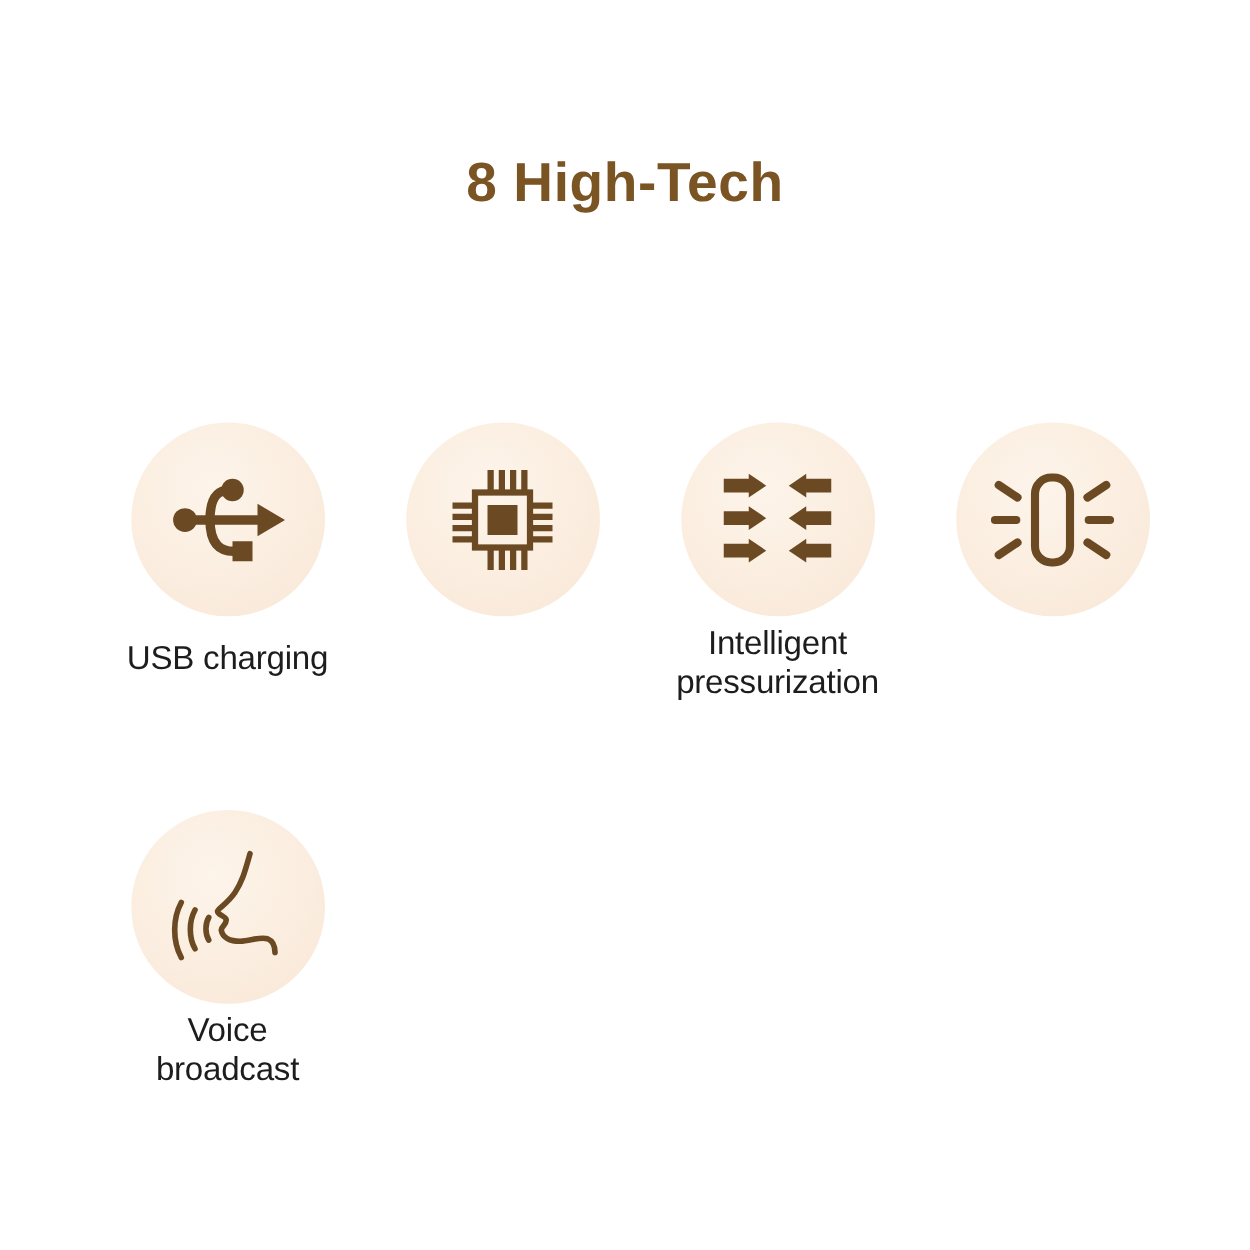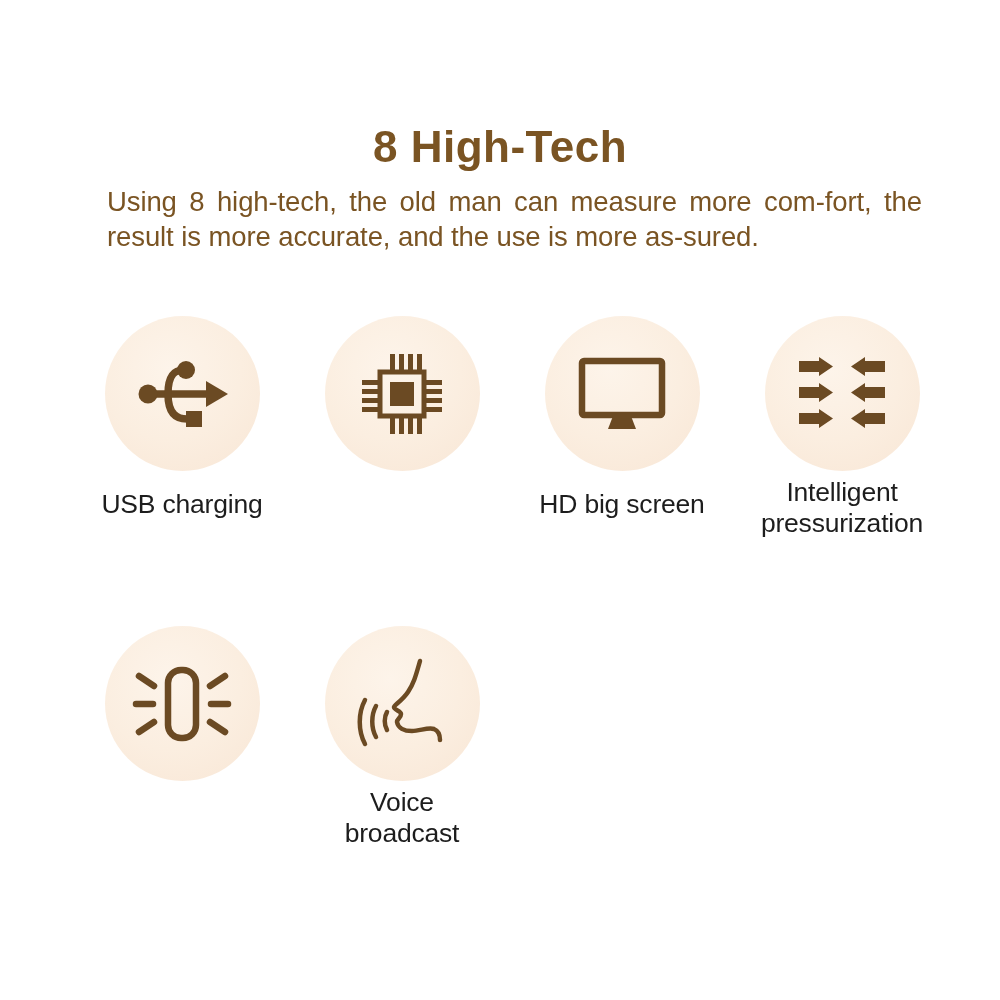--- a/index.html
+++ b/index.html
@@ -47,21 +47,21 @@
     text-align: justify;
     text-justify: inter-word;
     hyphens: manual;
     letter-spacing: -0.1px;
   }
 
   
   .grid {
     position: absolute;
     left: 72px;
-    top: 316px;
+    top: 338px;
     width: 880px;
     display: grid;
     grid-template-columns: repeat(4, 220px);
     grid-template-rows: 310px 310px;
   }
   .cell {
     position: relative;
     display: flex;
     flex-direction: column;
     align-items: center;
@@ -96,21 +96,20 @@
     width: 230px;
   }
 </style>
 </head>
 <body>
 
 <div class="page">
 
   <div class="header">
     <h1 class="title">8 High-Tech</h1>
-    <p class="subtitle">Using 8 high-tech, the old man can measure more com-fort, the result is more accurate, and the use is more as-sured.</p>
   </div>
 
   <div class="grid">
 
     <div class="cell row1">
       <div class="bubble">
         <span>
           <svg width="92" height="70" viewBox="0 0 92 70" fill="none" stroke="#6b4a23" stroke-width="7.5" stroke-linecap="butt" stroke-linejoin="miter">
 
             <line x1="14" y1="35" x2="76" y2="35"></line>
@@ -157,31 +156,20 @@
             <rect x="64" y="55" width="18" height="5"></rect>
 
             <rect x="20" y="20" width="44" height="44" fill="none" stroke="#6b4a23" stroke-width="5"></rect>
 
             <rect x="30" y="30" width="24" height="24"></rect>
           </svg>
         </span>
       </div>
     </div>
 
-    <div class="cell row1">
-      <div class="bubble">
-        <span>
-          <svg width="86" height="72" viewBox="0 0 86 72" fill="none">
-            <rect x="3" y="3" width="80" height="54" rx="2" ry="2" stroke="#6b4a23" stroke-width="6.5" fill="none"></rect>
-            <polygon points="29,71 34,58 52,58 57,71" fill="#6b4a23"></polygon>
-          </svg>
-        </span>
-      </div>
-      <div class="label">HD big screen</div>
-    </div>
 
     <div class="cell row2">
       <div class="bubble">
         <span>
           <svg width="86" height="72" viewBox="0 0 86 72" fill="#6b4a23" stroke="none">
 
             <g>
               <polygon points="0,3 20,3 20,-1 34,8.5 20,18 20,14 0,14"></polygon>
               <polygon points="0,29 20,29 20,25 34,34.5 20,44 20,40 0,40"></polygon>
               <polygon points="0,55 20,55 20,51 34,60.5 20,70 20,66 0,66"></polygon>

